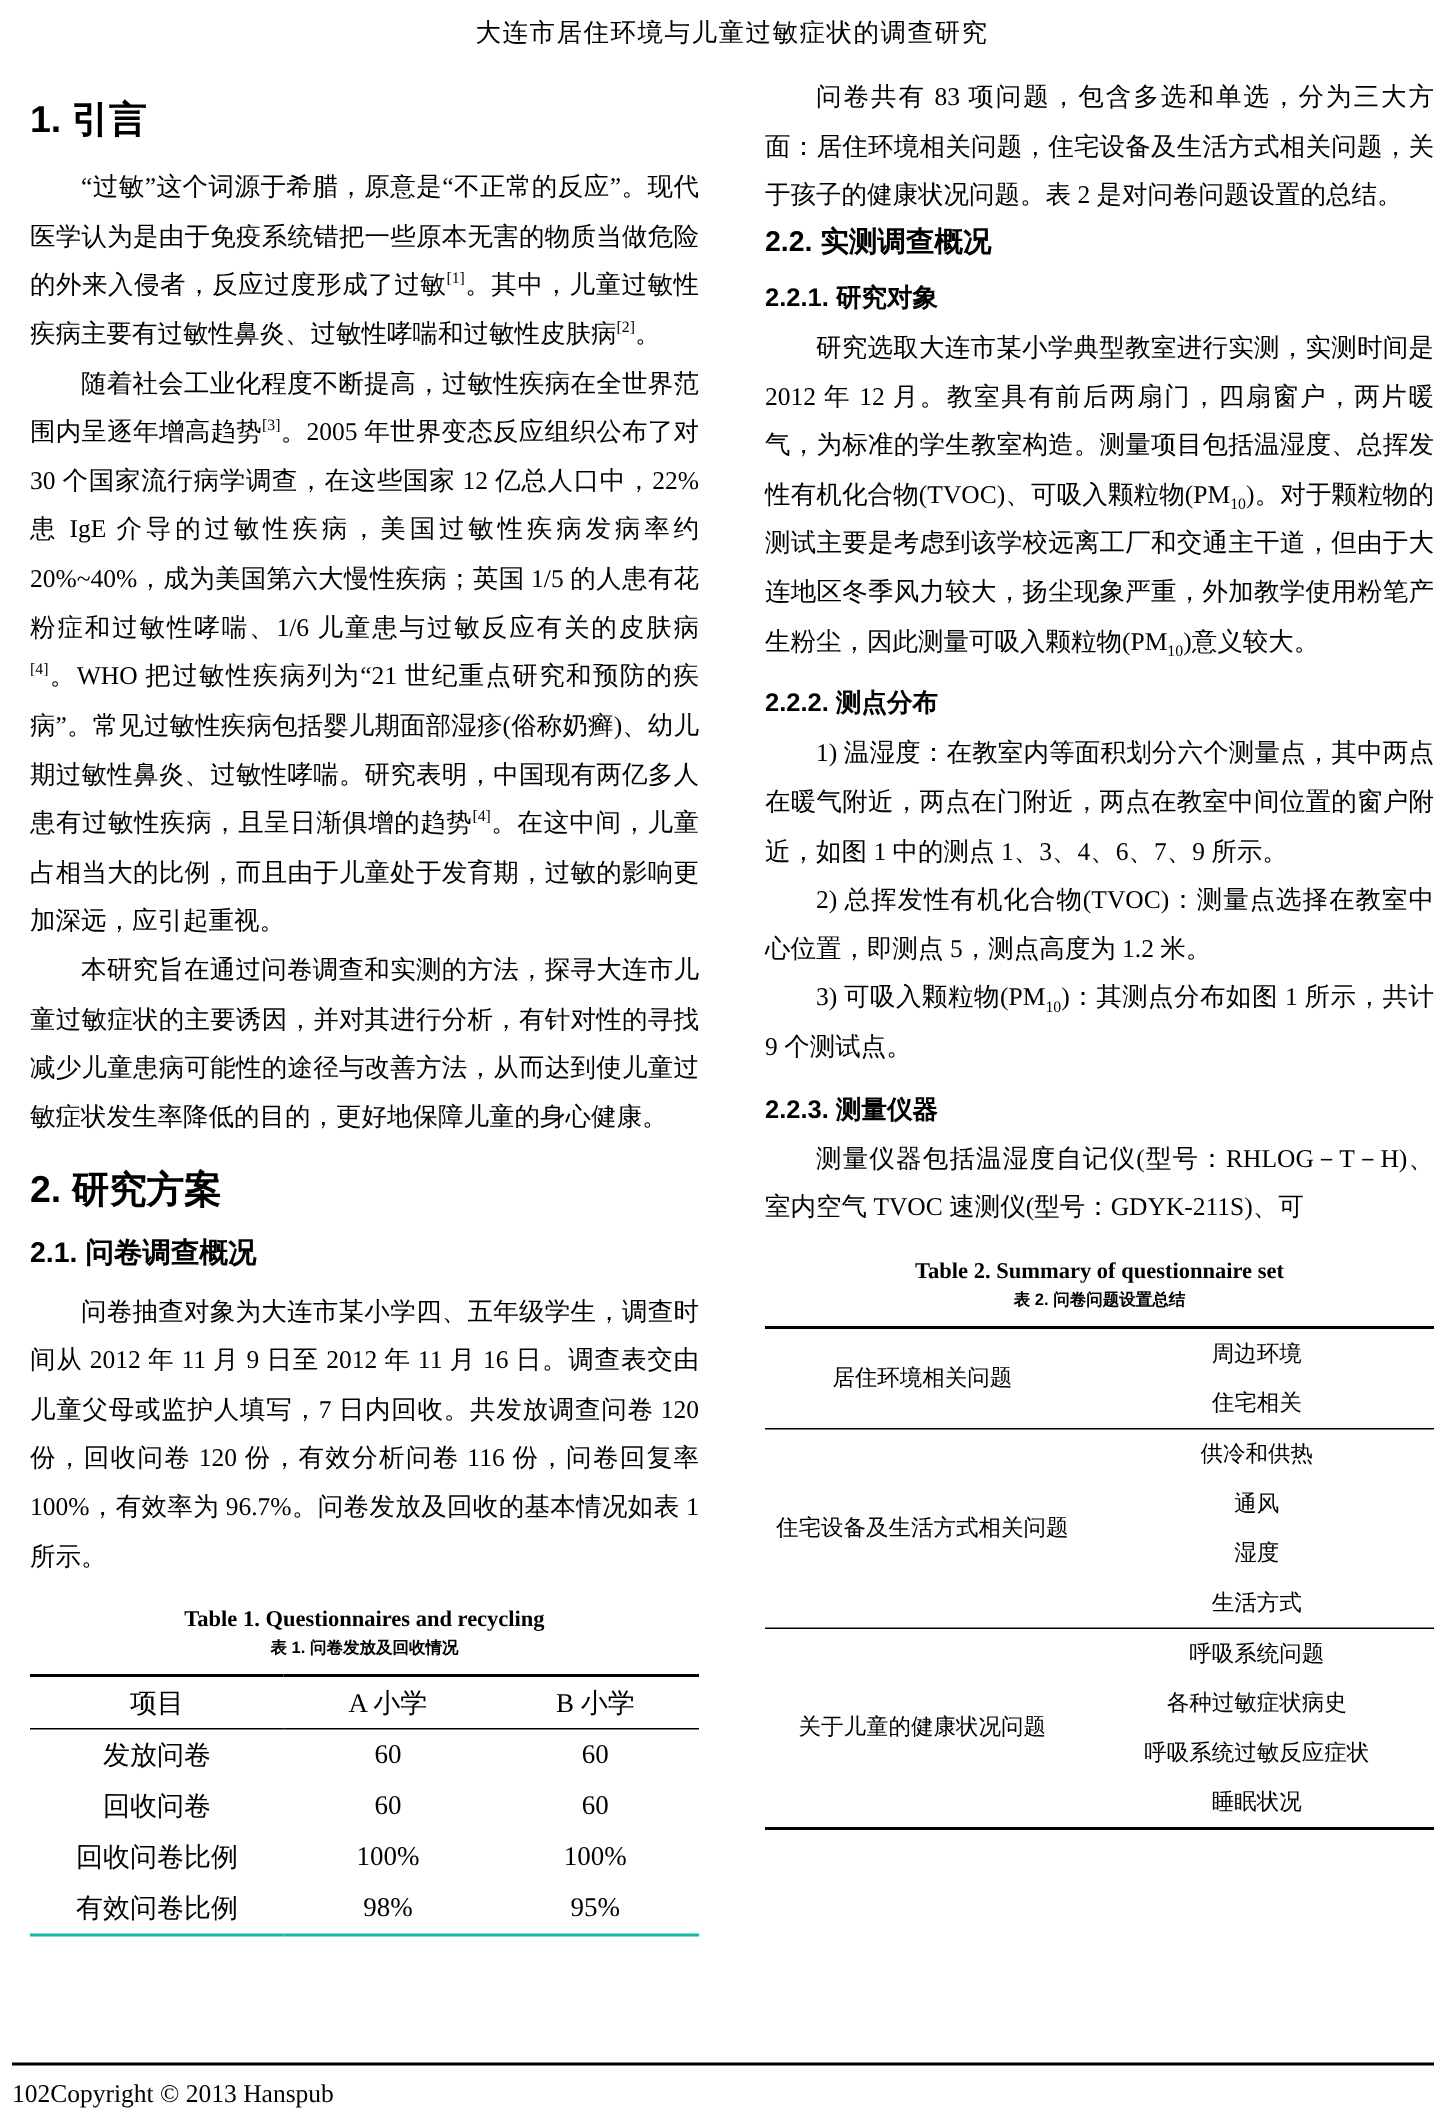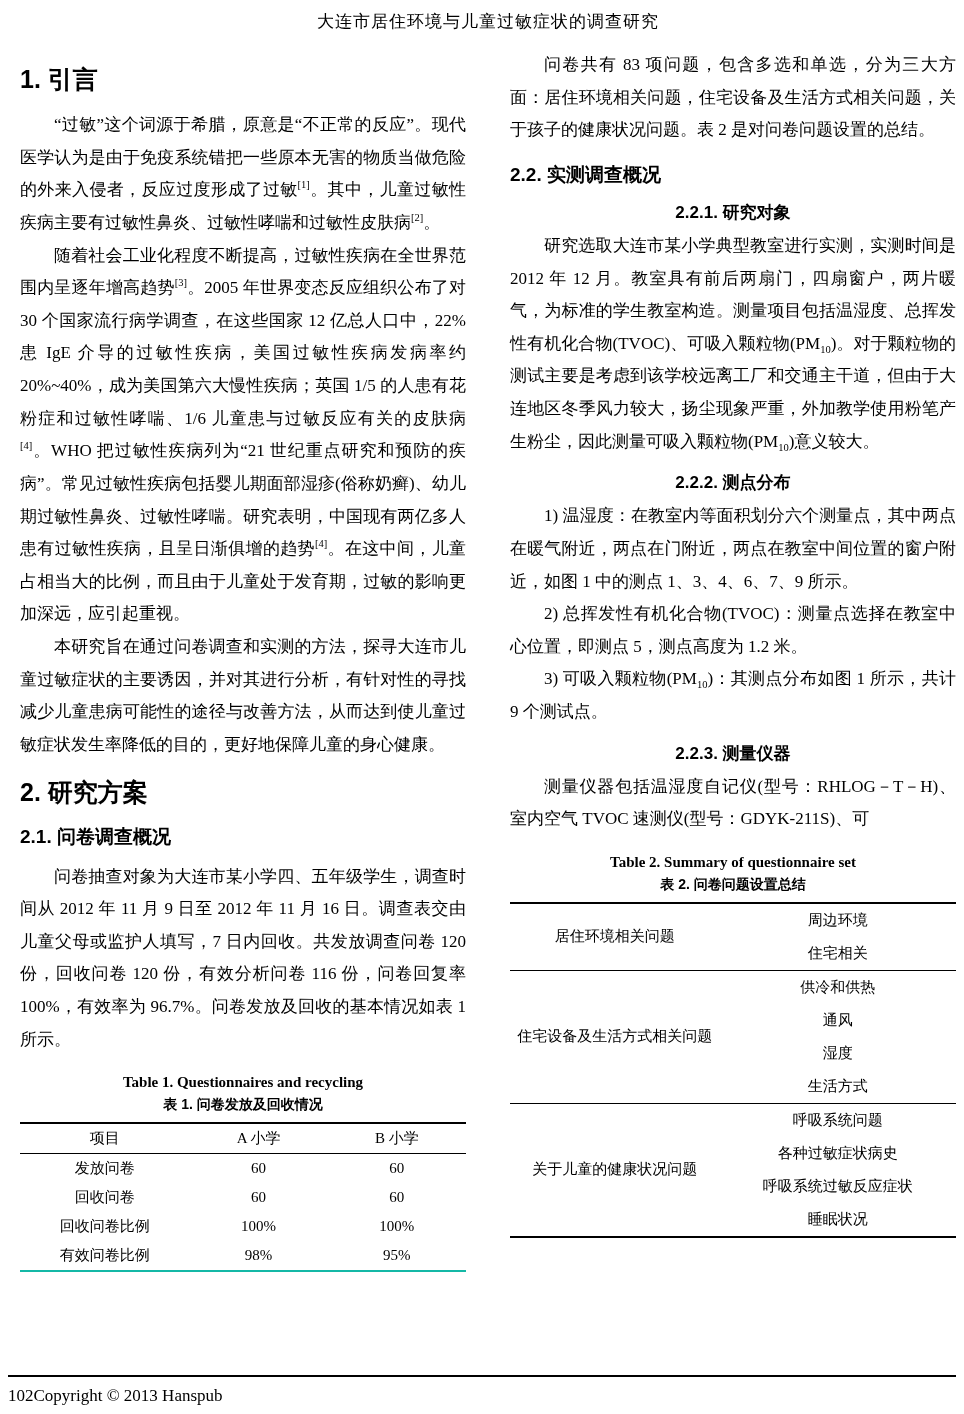--- a/index.html
+++ b/index.html
@@ -23,48 +23,47 @@
   .h-sec {
     font-family: "Liberation Sans", "DejaVu Sans", sans-serif;
     font-weight: bold;
     font-size: 25px;
     margin: 14px 0 13px 0;
   }
   .h-sub {
     font-family: "Liberation Sans", "DejaVu Sans", sans-serif;
     font-weight: bold;
     font-size: 19px;
-    margin: 15px 0 11px 0;
+    margin: 1px 0 11px 0;
   }
   .h-xsub {
     font-family: "Liberation Sans", "DejaVu Sans", sans-serif;
     font-weight: bold;
     font-size: 17px;
     margin: 13px 0 6px 0;
-    text-align: center;
   }
 
   p.body {
     margin: 0;
     font-size: 17px;
     line-height: 1.92;
     text-align: justify;
     text-indent: 2em;
   }
   p.body sup { font-size: 0.62em; line-height: 0; }
   p.body sub { font-size: 0.62em; line-height: 0; }
 
   .caption { text-align: center; margin: 16px 0 8px 0; line-height: 1.45; }
   .cap-en { font-family: "Liberation Serif", "DejaVu Serif", serif; font-weight: bold; font-size: 15px; }
-  .cap-zh { font-family: "Liberation Sans", "DejaVu Sans", sans-serif; font-weight: bold; font-size: 14px; }
+  .cap-zh { font-family: "Liberation Sans", "DejaVu Sans", sans-serif; font-weight: bold; font-size: 11px; }
 
   table.table1 {
     width: 100%;
     border-collapse: collapse;
-    font-size: 15px;
+    font-size: 18px;
     margin-top: 4px;
   }
   table.table1 th, table.table1 td {
     font-weight: normal;
     text-align: center;
     padding: 5px 2px;
   }
   table.table1 thead tr th { border-top: 2px solid #000; border-bottom: 1px solid #000; }
   table.table1 tbody tr:last-child td { border-bottom: 2px solid #14b8a6; }
   table.table1 th:first-child, table.table1 td:first-child { width: 38%; }

